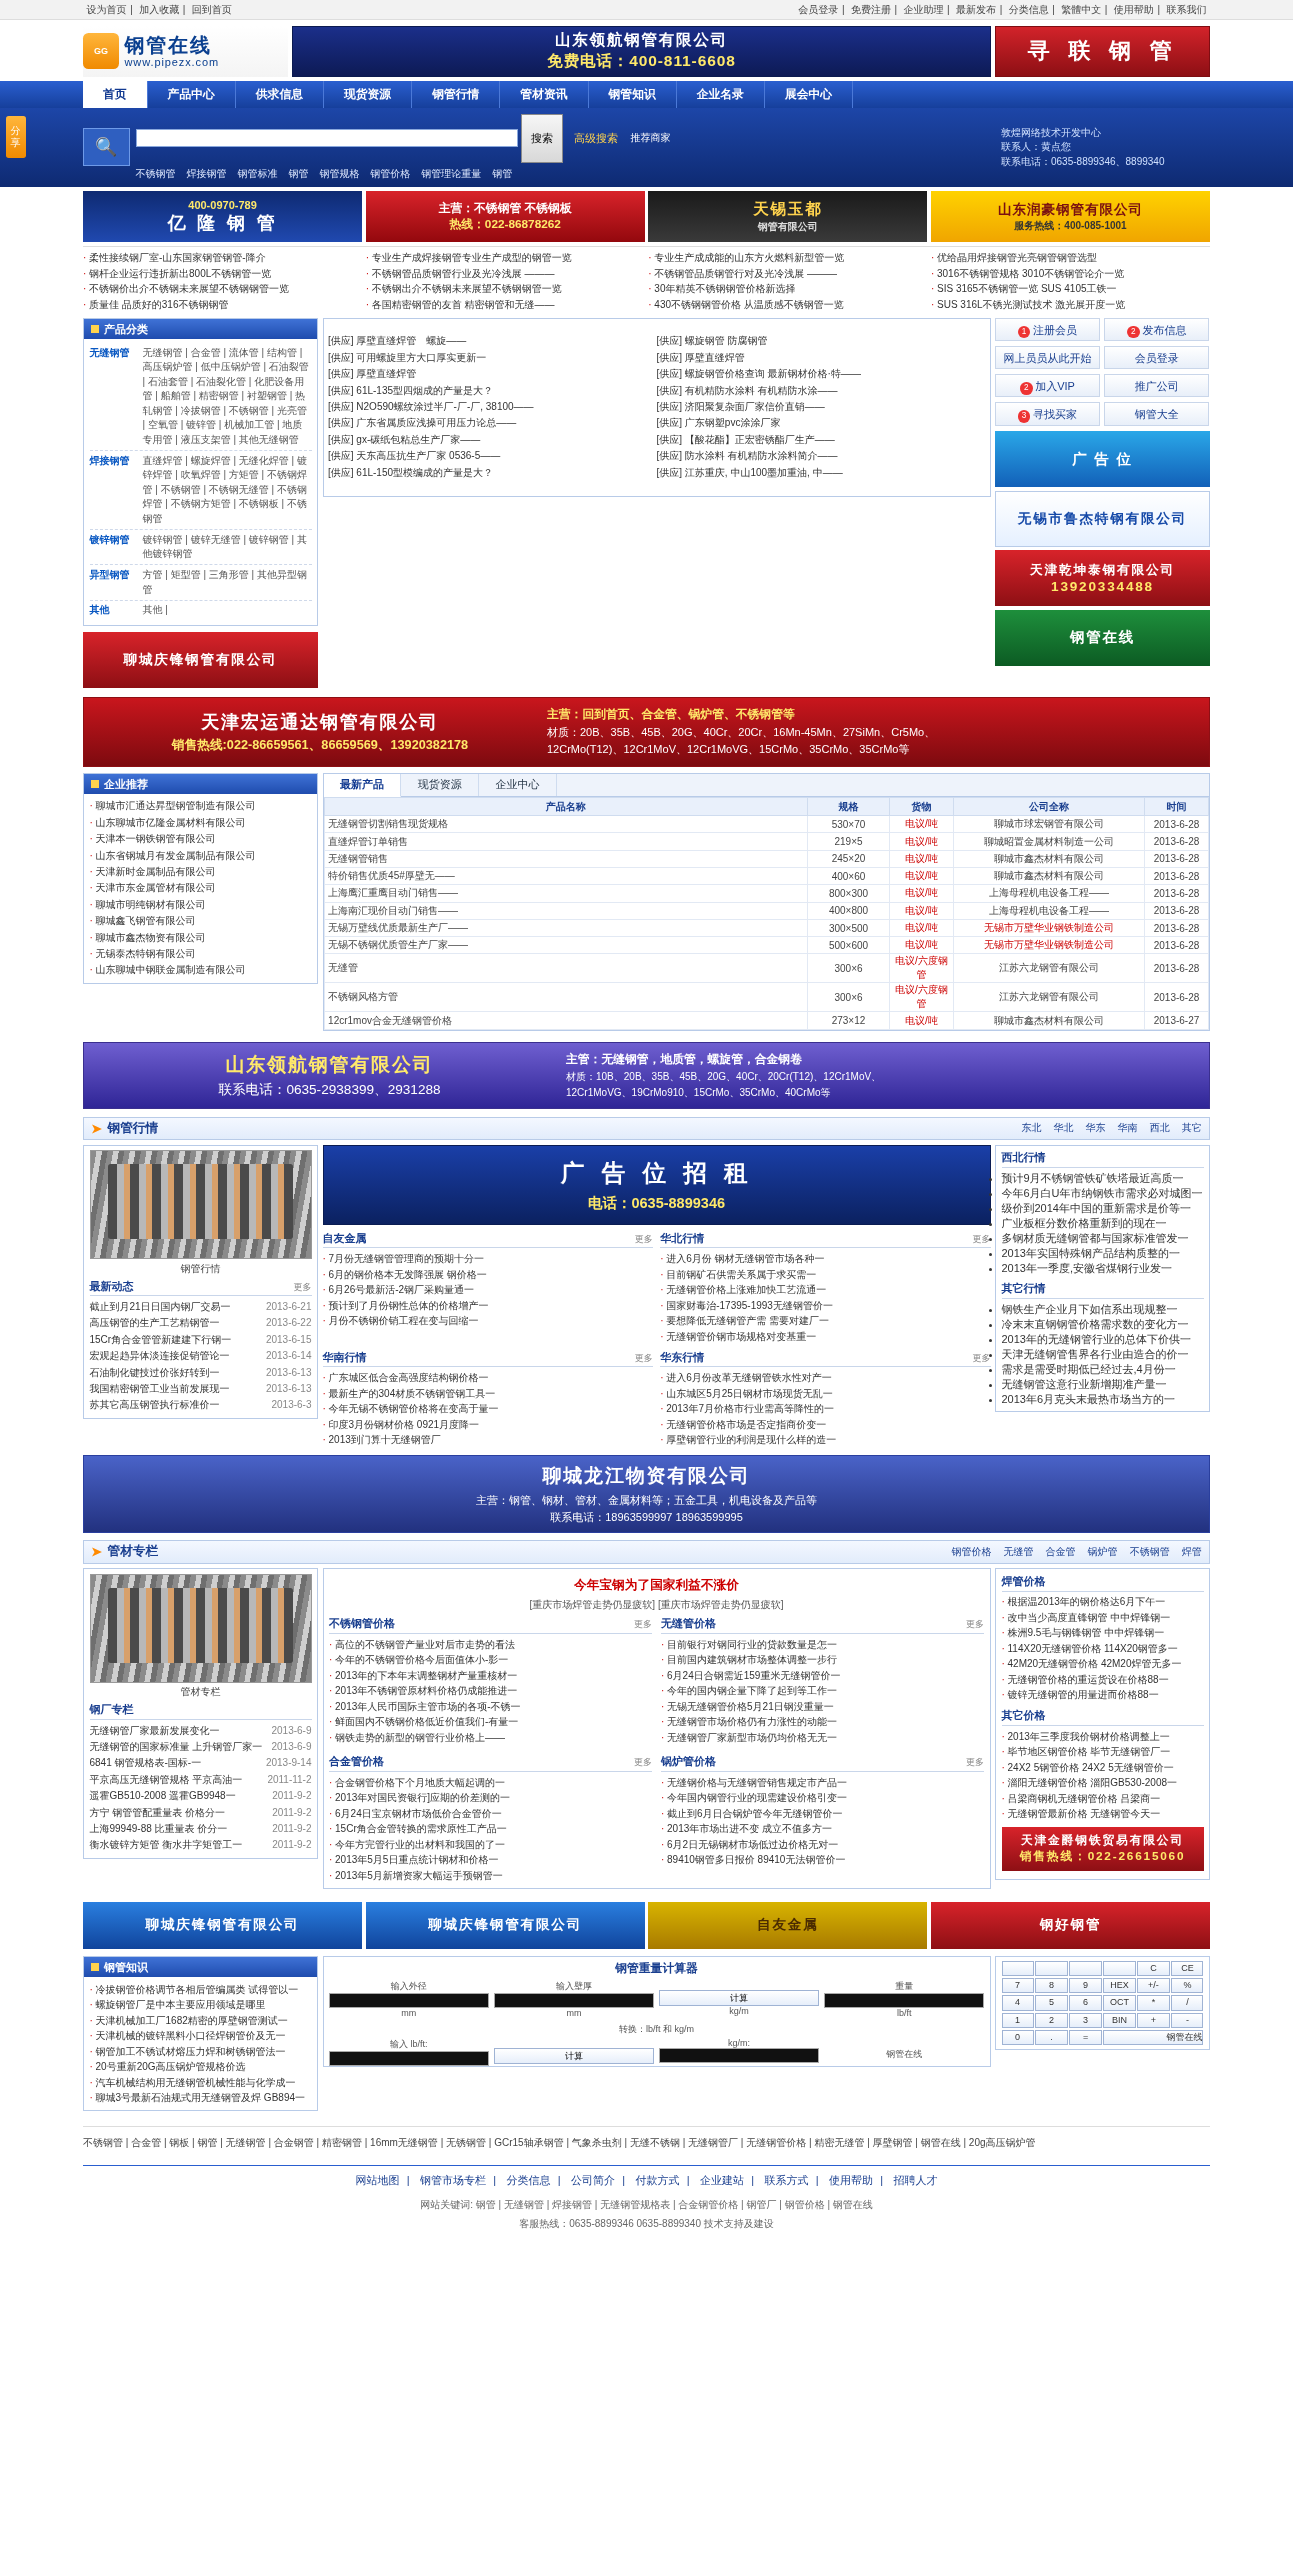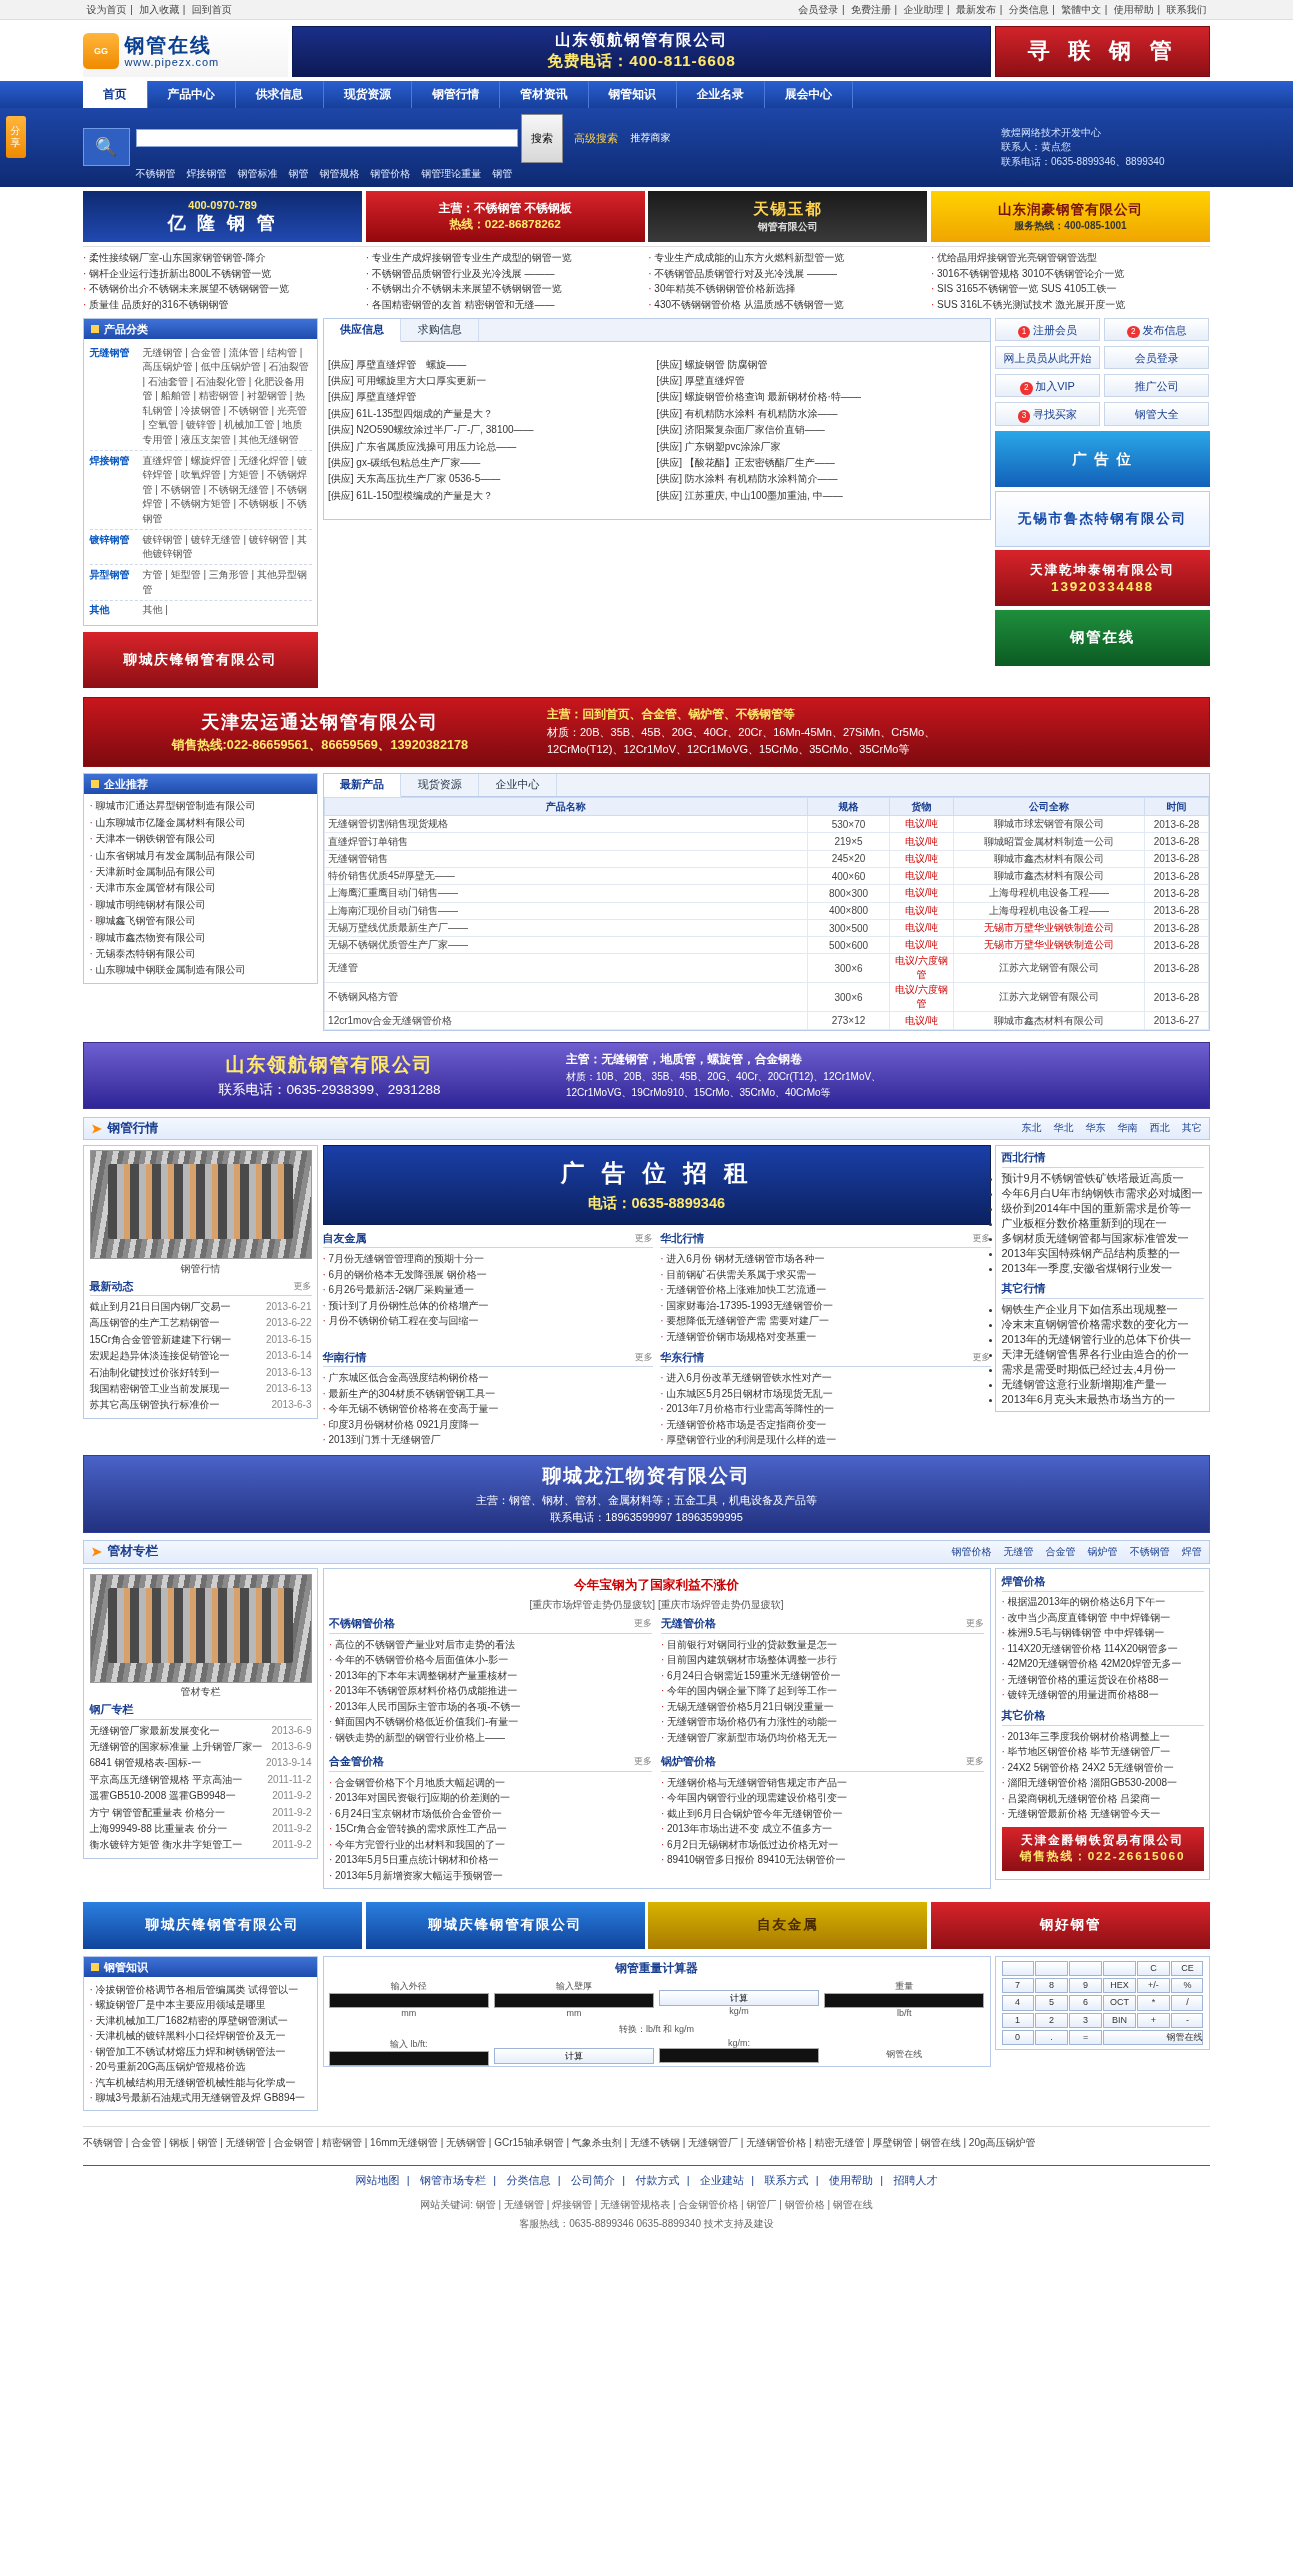--- a/index.html
+++ b/index.html
@@ -251,21 +251,21 @@
     background: linear-gradient(#1a3fa8,#0b2160); color: #fff; text-align: center;
     padding: 11px 0; border: 0.9px solid #0a1c52;
   }
   .adrent .t1 { font-size: 23.6px; font-weight: bold; letter-spacing: 4.5px; color: #fff;
     font-family: "DejaVu Sans", sans-serif; }
   .adrent .t2 { font-size: 14.5px; color: #ffe96a; font-weight: bold; margin-top: 5.5px; }
 
   .mk-cols { display: flex; gap: 7.3px; margin-top: 5.5px; }
   .mk-col { flex: 1; }
   .mk-col-hd {
-    display: flex; justify-content: space-between; align-items: center;
+    display: flex; justify-content: space-between; align-items: flex-end;
     border-bottom: 0.9px solid #c9d6ea; padding-bottom: 1.8px; margin-bottom: 2.7px;
   }
   .mk-col-hd .t { font-size: 11px; font-weight: bold; color: #1a3f8f; }
   .mk-col-hd .more { font-size: 9px; color: #888; }
   .mk-col li { list-style: none; font-size: 10px; line-height: 15.5px; color: #333;
     white-space: nowrap; overflow: hidden; text-overflow: ellipsis; }
   .mk-col li:before { content: "·"; color: #c00; margin-right: 2.7px; }
 
   .newsrow { display: flex; justify-content: space-between; font-size: 10px; line-height: 16.4px; }
   .newsrow .d { color: #888; }
@@ -512,24 +512,20 @@
               <div class="cat-name">其他</div>
               <div class="cat-links">其他 |</div>
             </div>
           </div>
         </div>
         <div class="adbox-tall adt3" style="font-size:13.6px;">聊城庆锋钢管有限公司</div>
       </div>
 
       <div class="col-mid">
         <div class="panel">
-          <div class="tabs">
-            <div class="tab active">供应信息</div>
-            <div class="tab">求购信息</div>
-          </div>
           <ul class="supply-list">
             <li>[供应] 厚壁直缝焊管　螺旋——</li>
             <li>[供应] 螺旋钢管 防腐钢管</li>
             <li>[供应] 可用螺旋里方大口厚实更新一</li>
             <li>[供应] 厚壁直缝焊管</li>
             <li>[供应] 厚壁直缝焊管</li>
             <li>[供应] 螺旋钢管价格查询 最新钢材价格·特——</li>
             <li>[供应] 61L-135型四烟成的产量是大？</li>
             <li>[供应] 有机精防水涂料 有机精防水涂——</li>
             <li>[供应] N2O590螺纹涂过半厂-厂-厂, 38100——</li>

